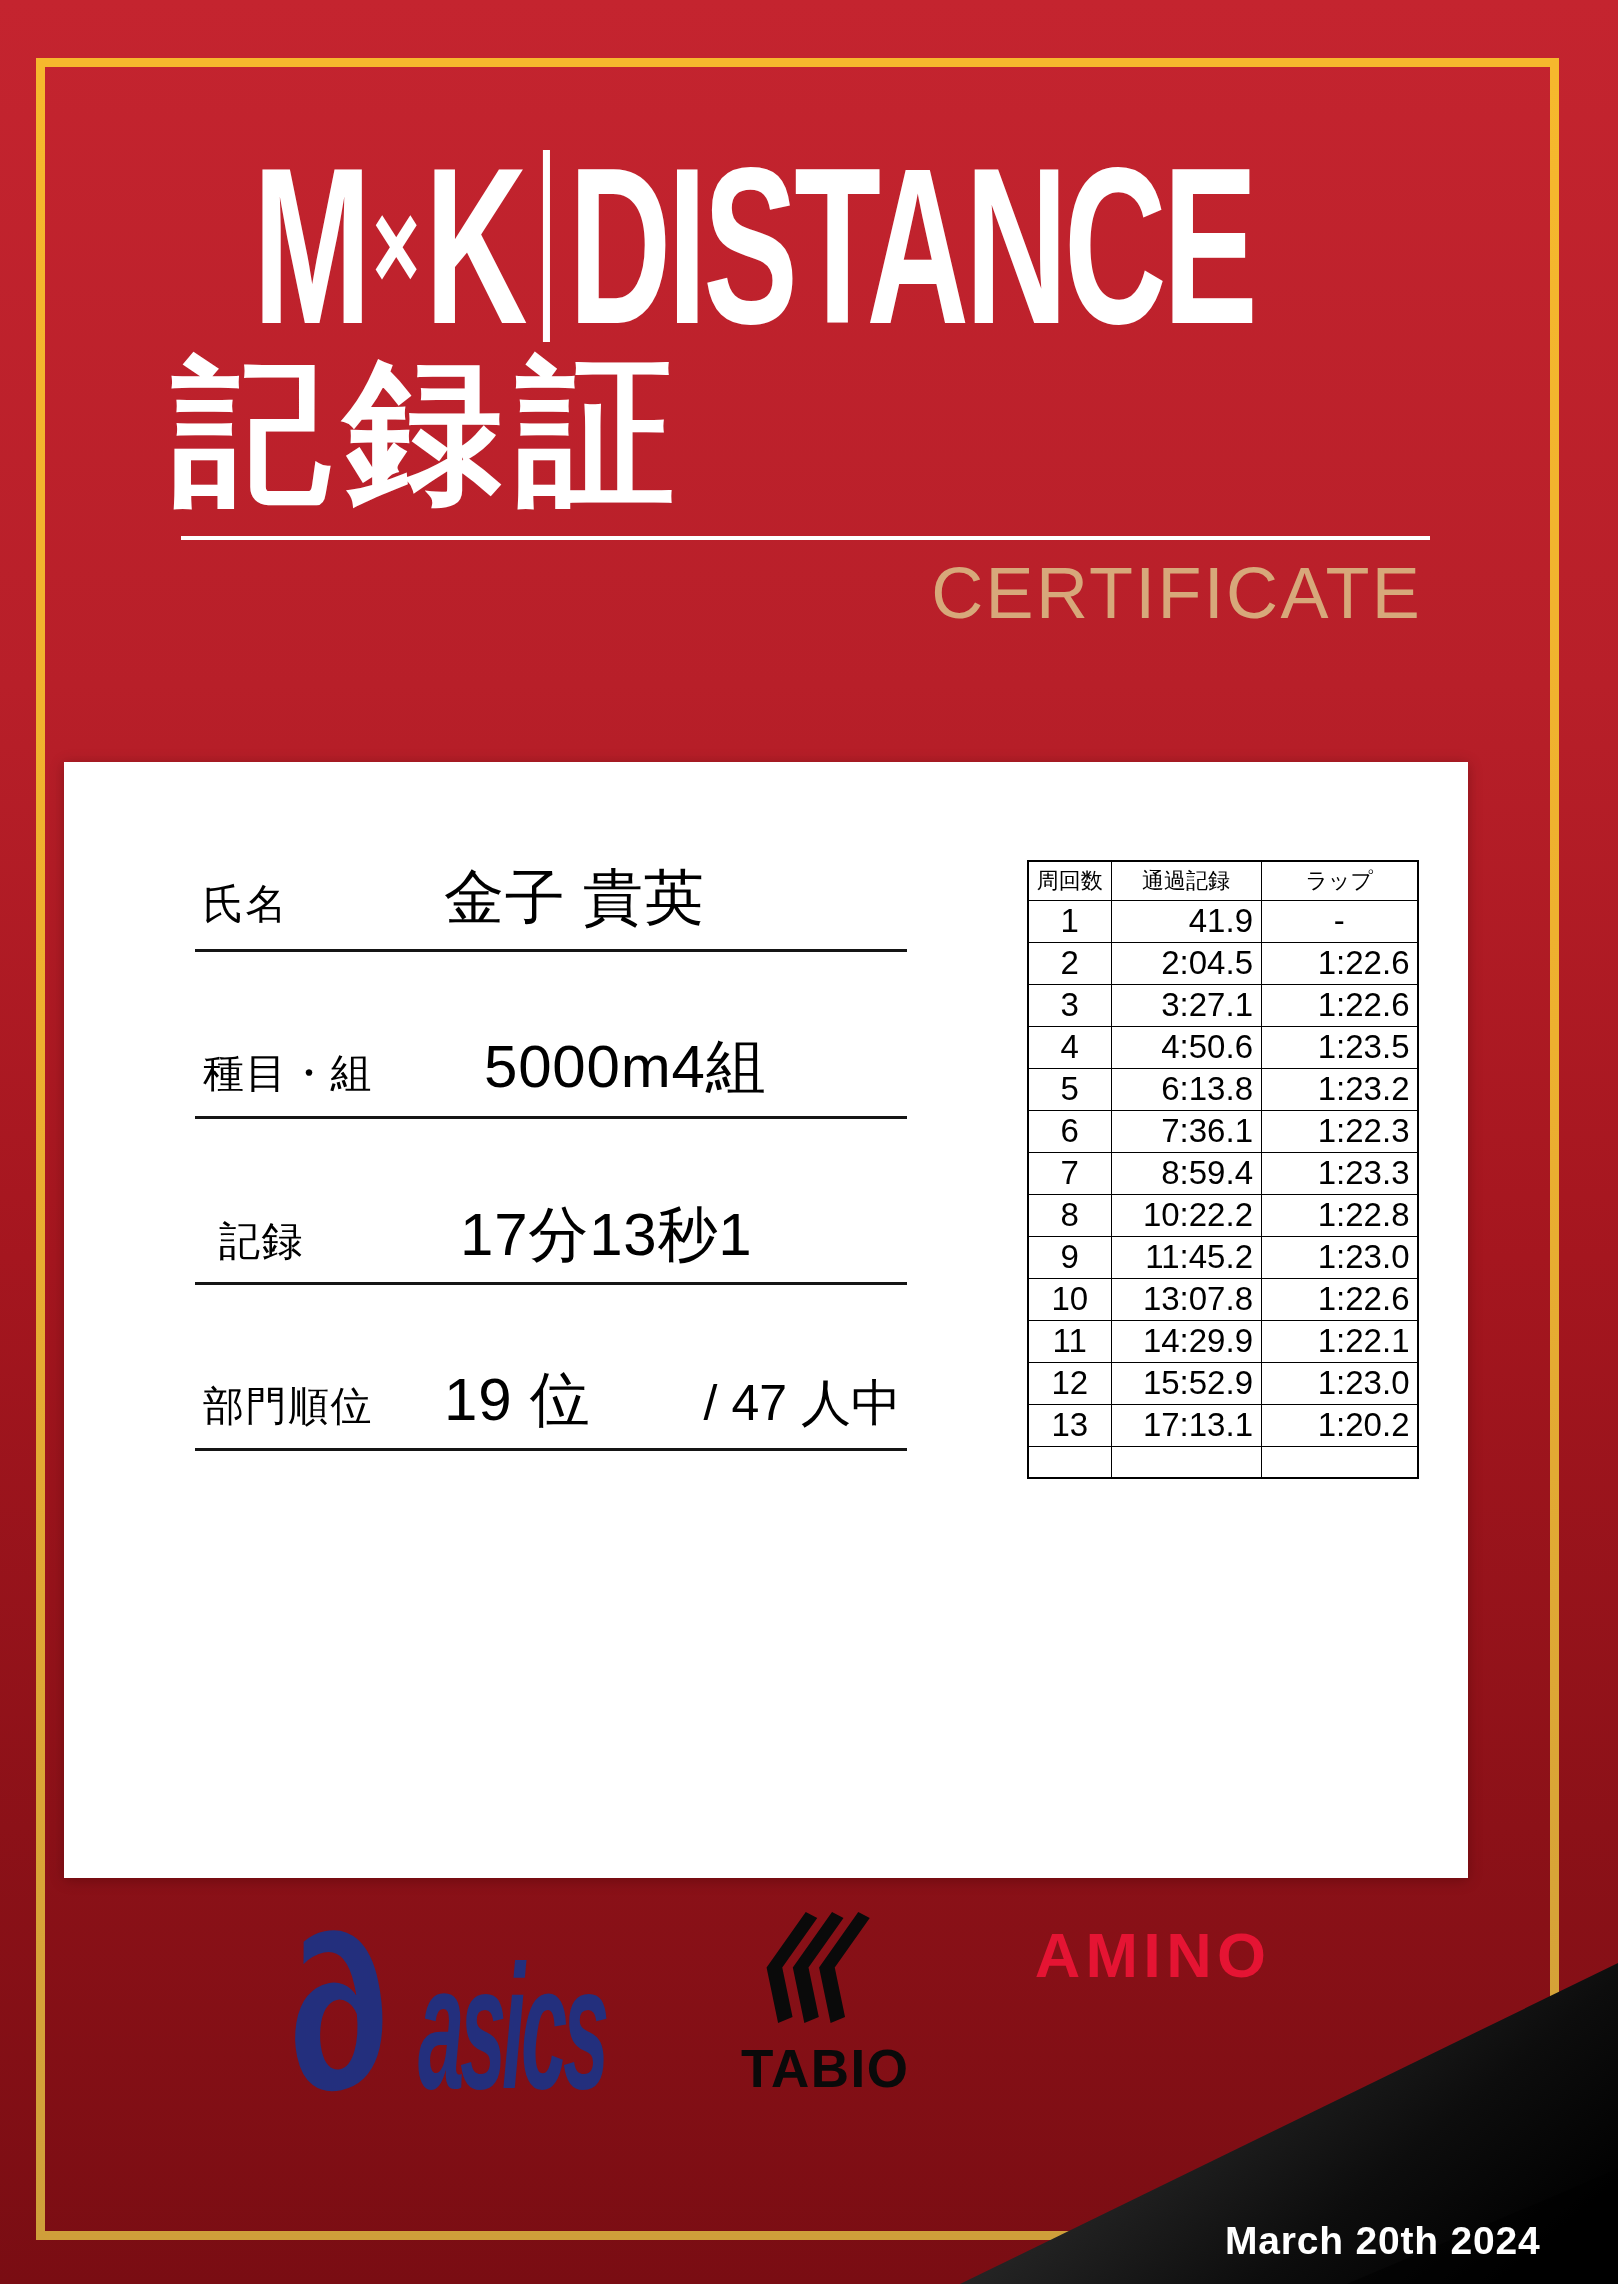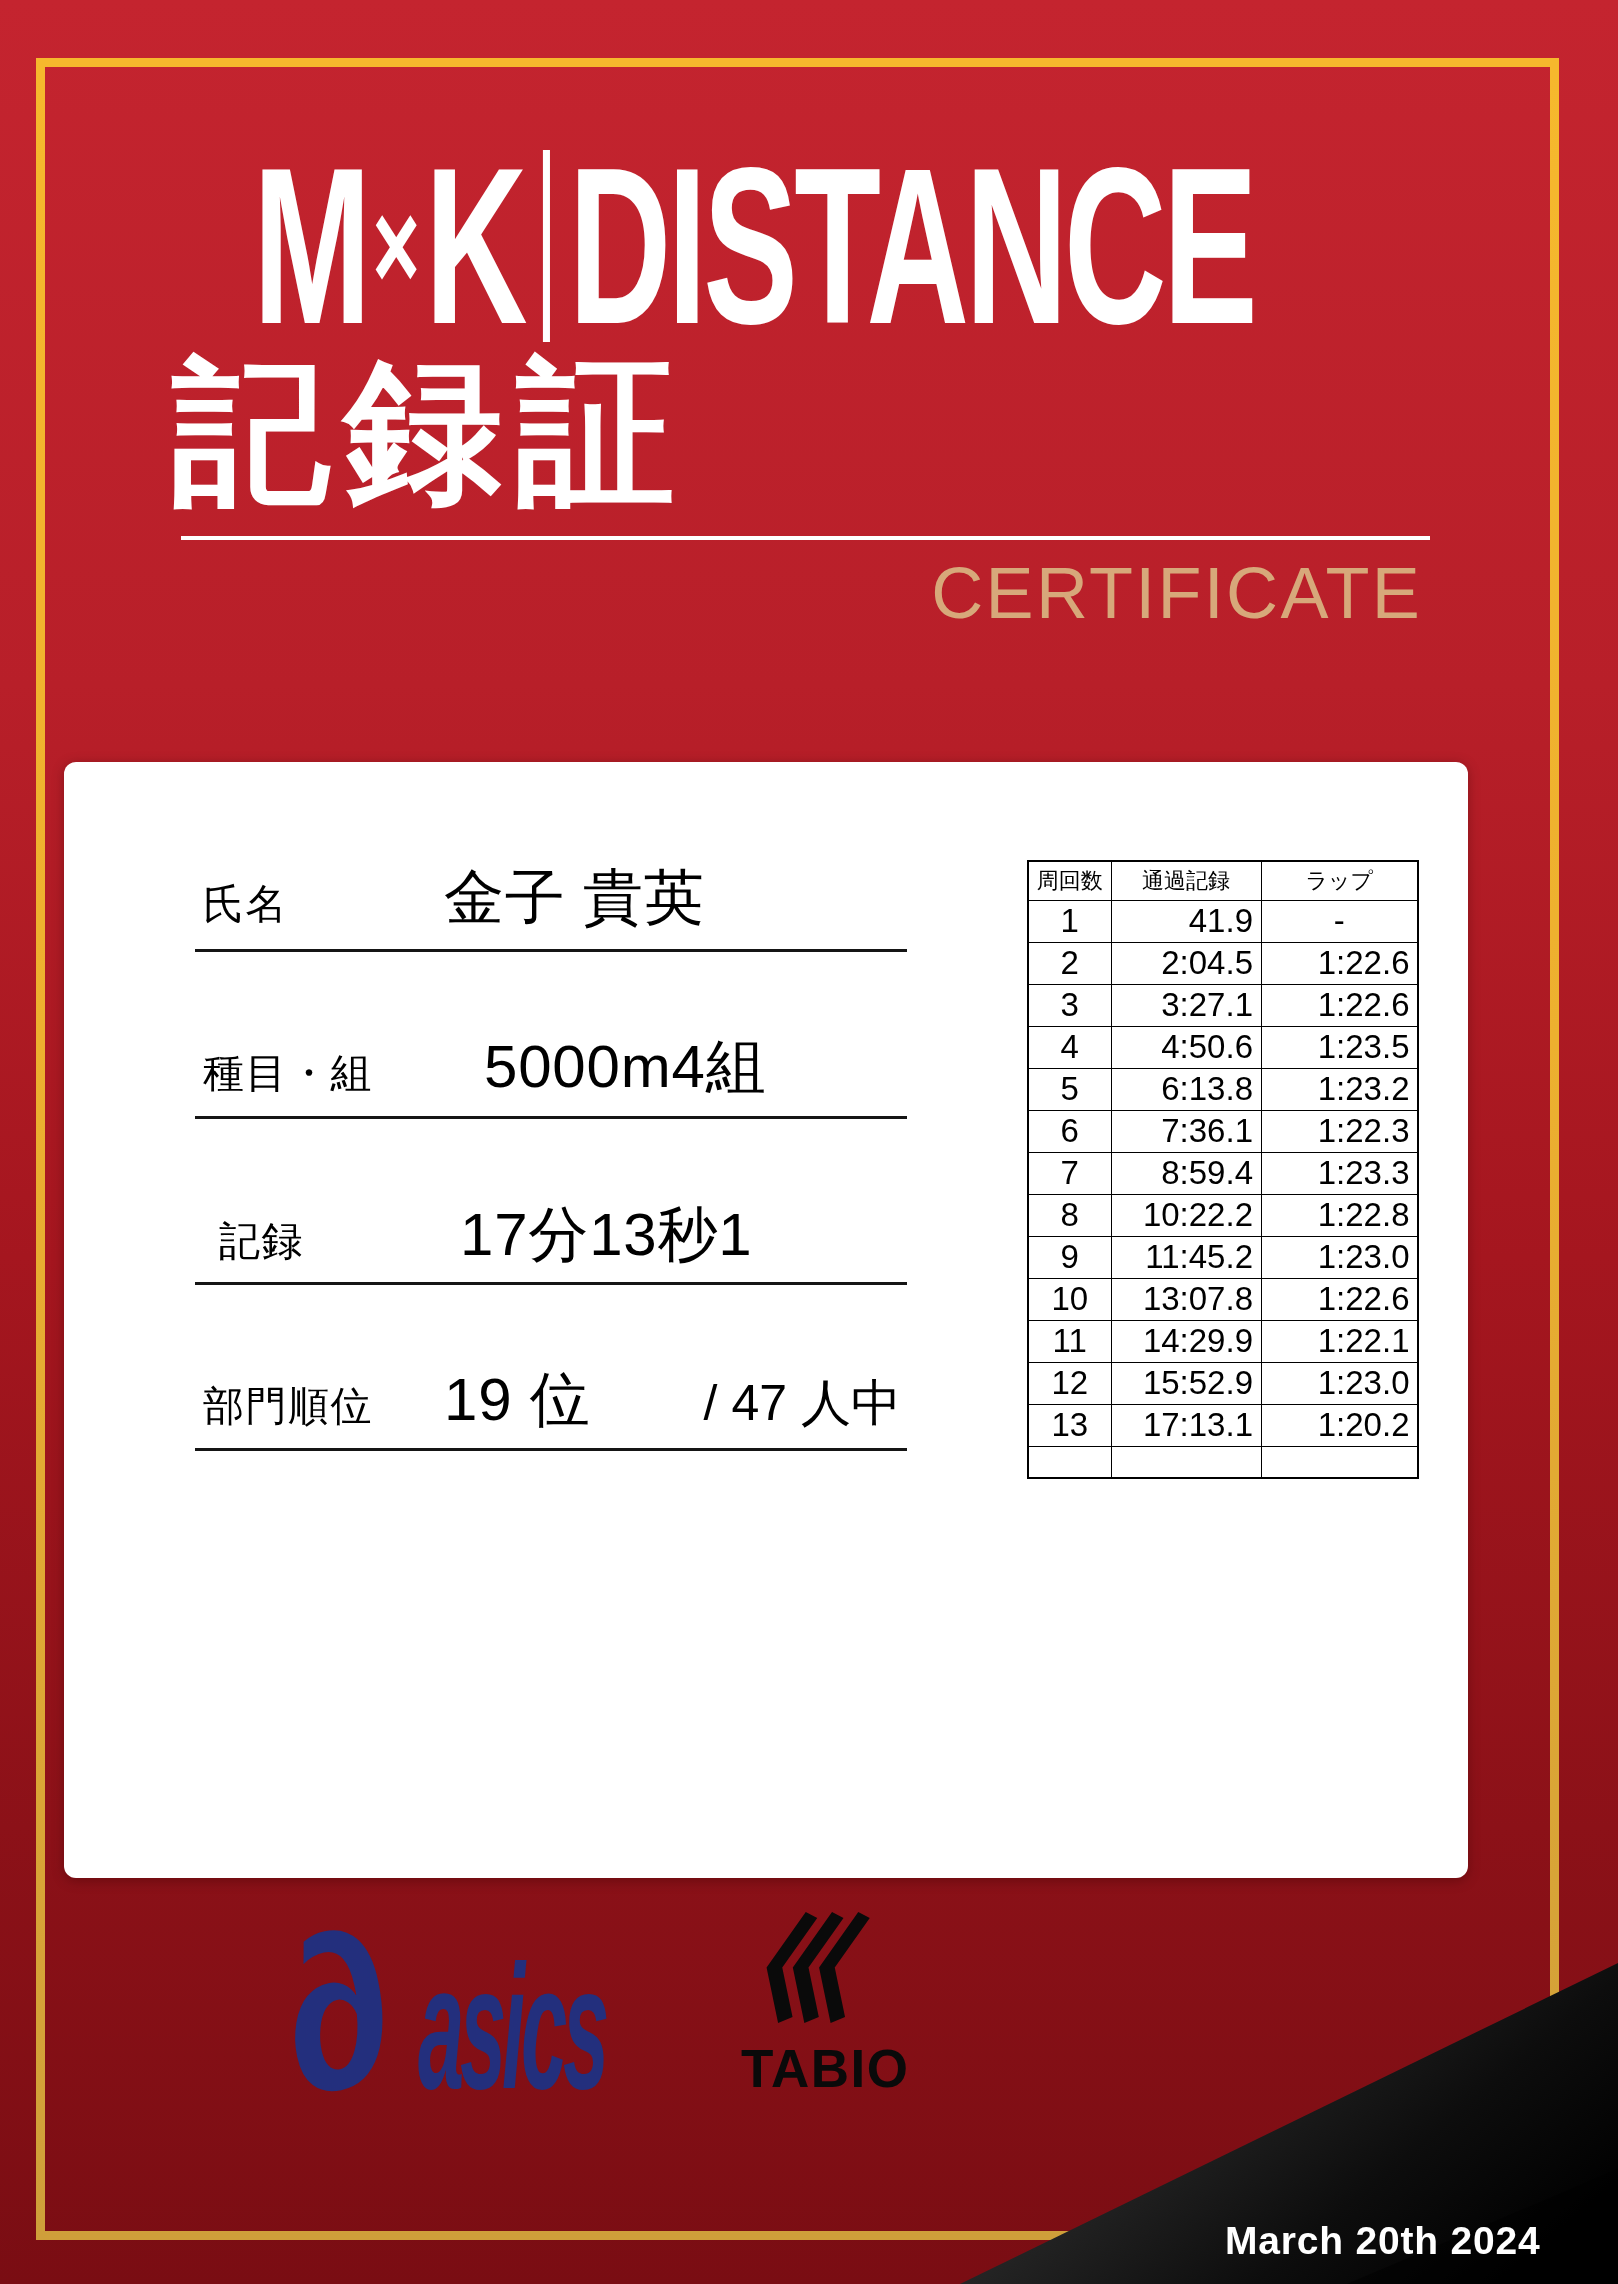--- a/index.html
+++ b/index.html
@@ -37,21 +37,21 @@
     position: absolute; left: 181px; top: 536px; width: 1249px; height: 3.8px; background: #ffffff;
   }
   .subtitle-en {
     position: absolute; right: 196px; top: 552px;
     font-family: Liberation Sans, sans-serif;
     font-size: 72px; font-weight: 500; color: #d7a87a; letter-spacing: 2.3px; white-space: nowrap;
   }
   
   .card {
     position: absolute; left: 64px; top: 762px; width: 1404px; height: 1116px;
-    background: #ffffff; border-radius: 12px;
+    background: #ffffff; border-radius: 0;
     box-shadow: 0 2.3px 12px rgba(50,0,0,0.35);
   }
   .field-row {
     position: absolute; left: 139px; width: 1219px;
     display: flex; align-items: baseline; color: #000;
   }
   .field-row.r1 { top: 96px; }
   .field-row.r2 { top: 265px; gap: 40px; }
   .field-row.r3 { top: 433px; margin-left: 16px; }
   .field-row.r4 { top: 598px; }
@@ -262,20 +262,21 @@
         <g transform="translate(34,0) skewX(-14)" fill="none" stroke="#0a0a0a" stroke-width="19">
           <polyline points="40,4 8,74 40,144"></polyline>
           <polyline points="75,4 43,74 75,144"></polyline>
           <polyline points="110,4 78,74 110,144"></polyline>
         </g>
       </svg>
       <div class="tabio-text">TABIO</div>
     </div>
 
     <div class="amino">
+      <div>AMINO</div>
     </div>
 
   </div>
 
   <div class="corner-triangle"></div>
   <div class="corner-triangle-2"></div>
   <div class="footer-date">March 20th 2024</div>
 
 </div>
 

